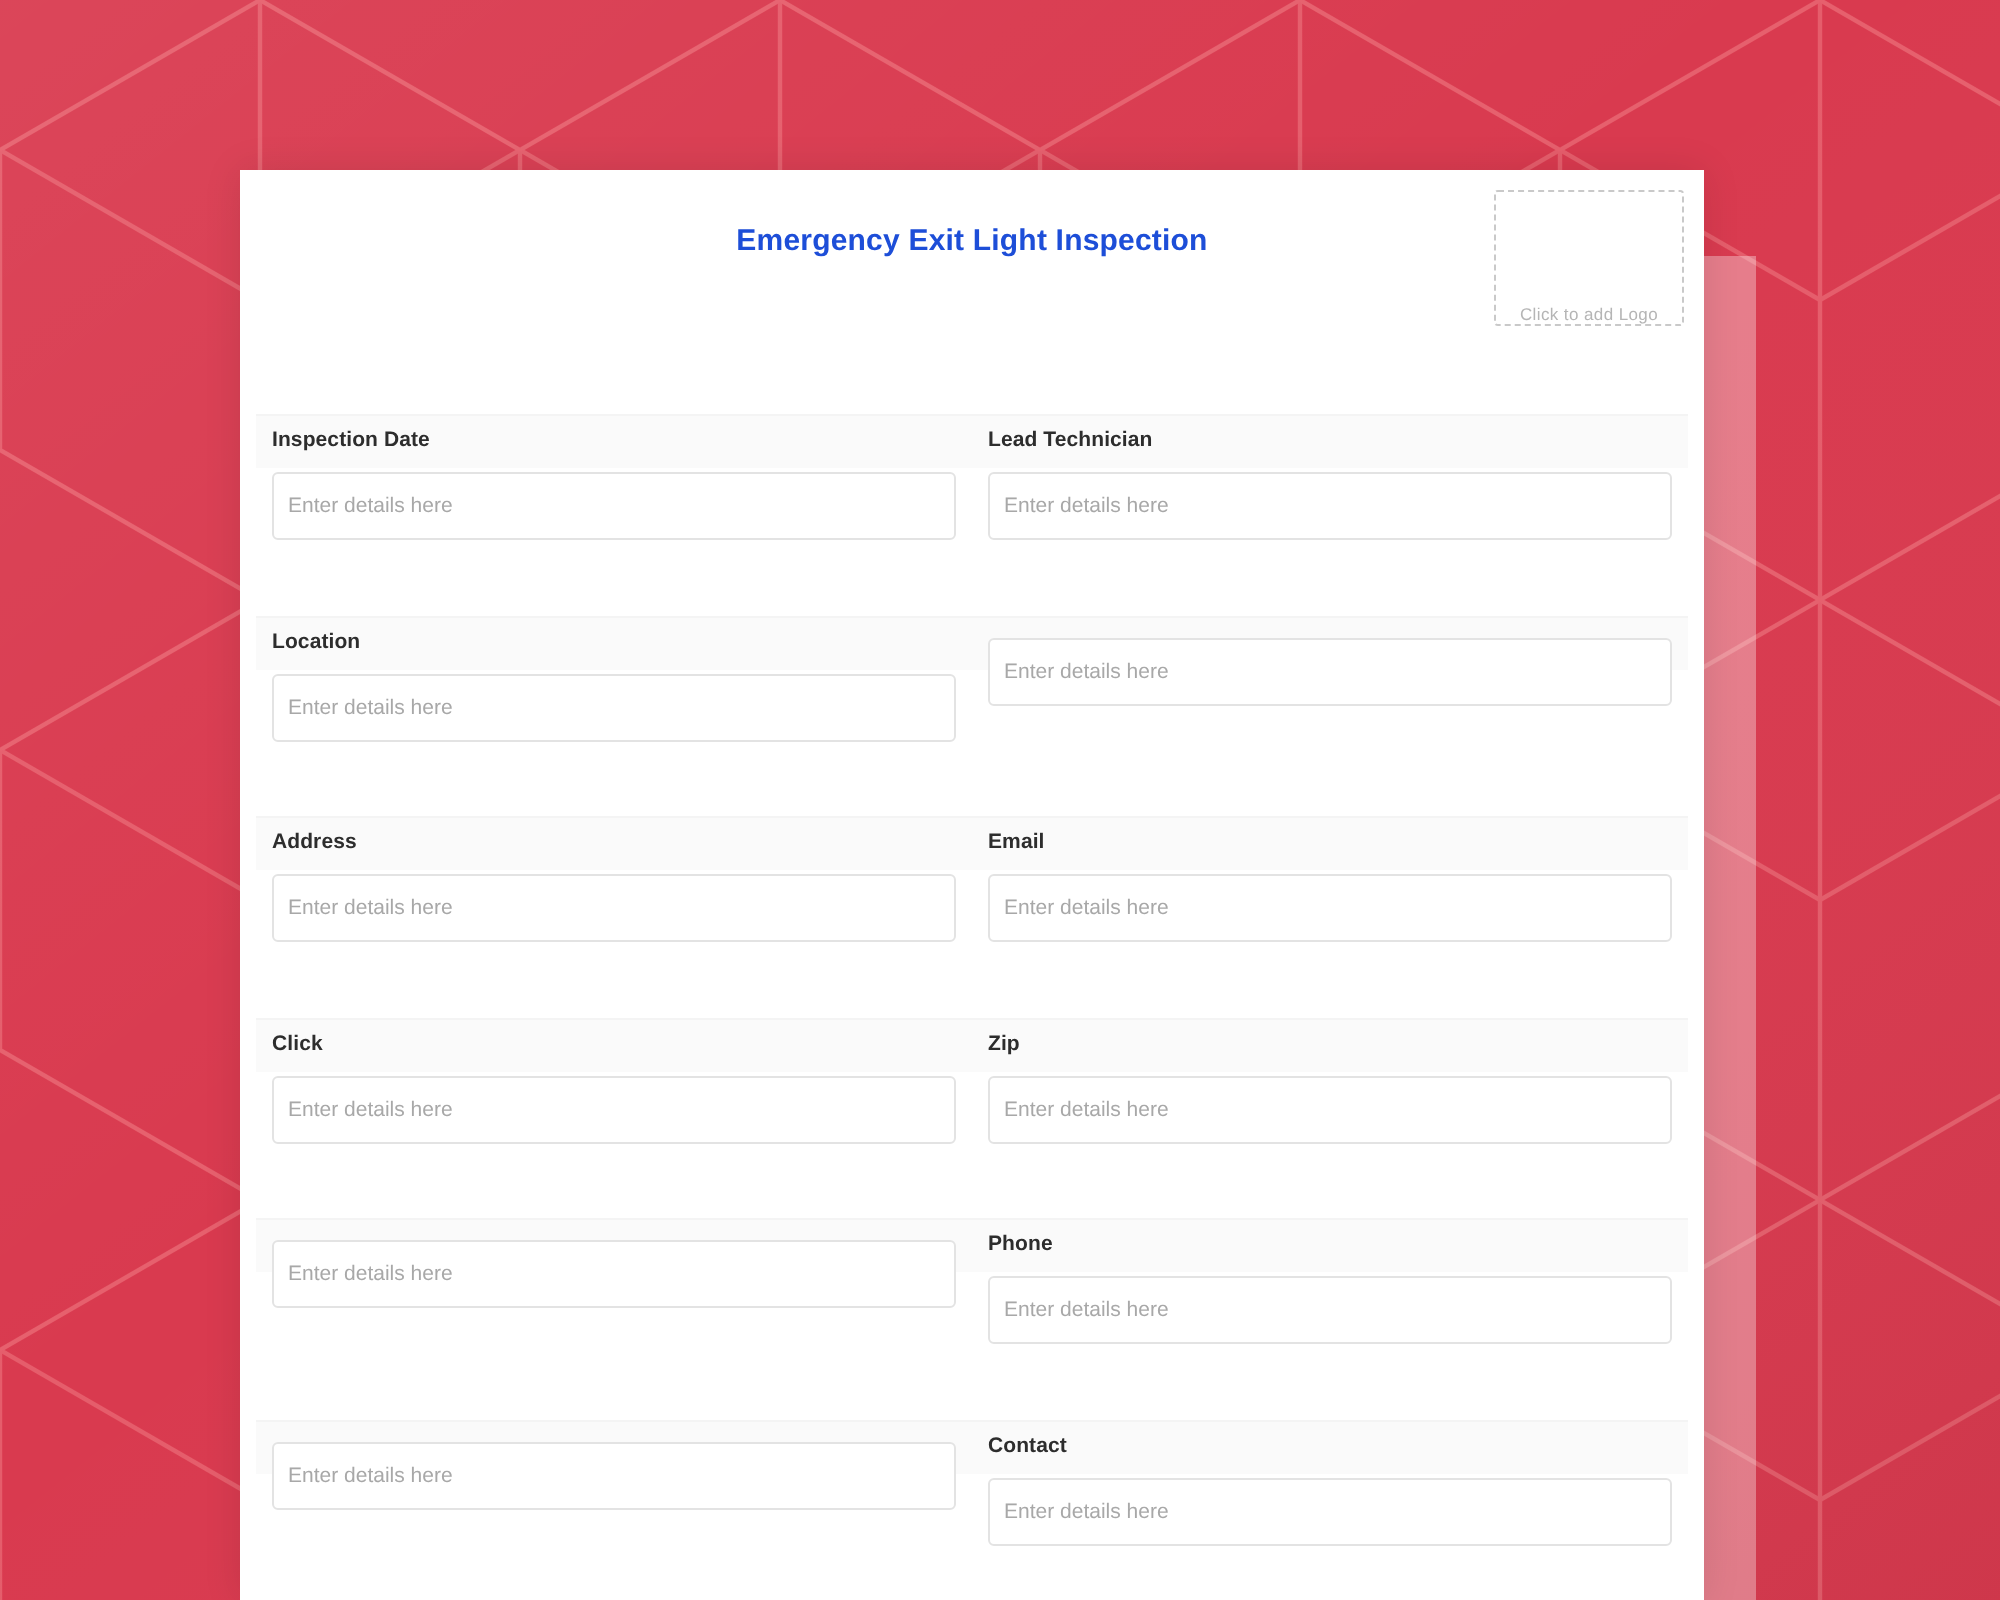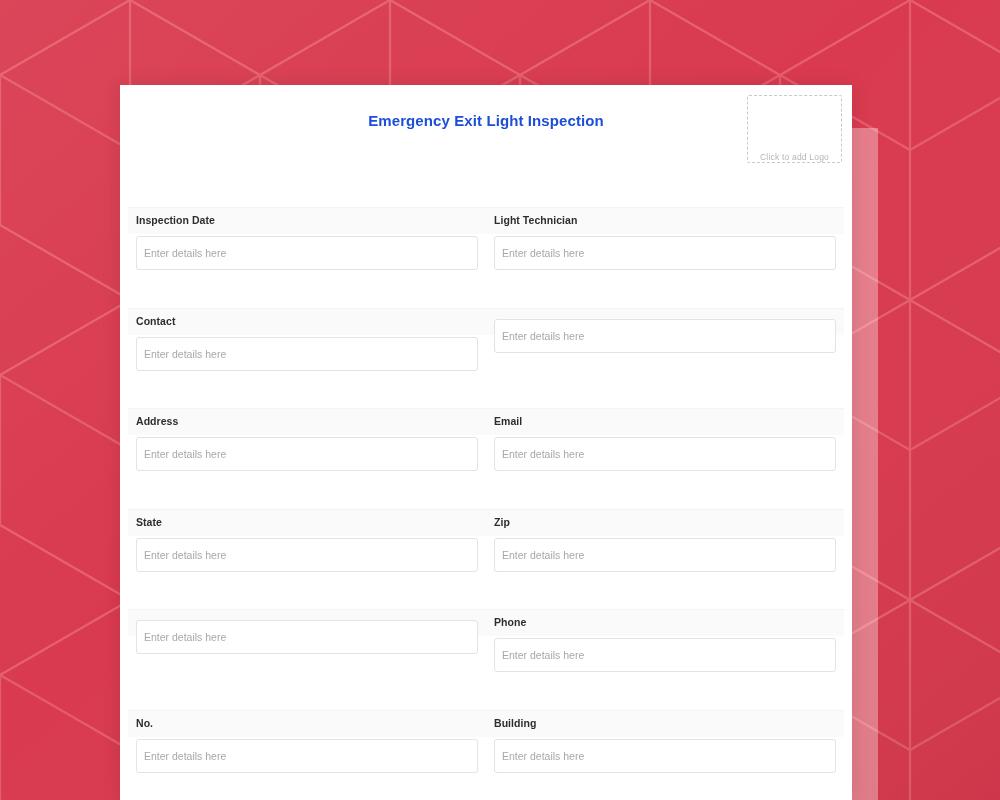--- a/index.html
+++ b/index.html
@@ -194,74 +194,73 @@
   </div>
 
   <div class="fields-wrap">
 
     <div class="field-row">
       <div class="field-cell">
         <label class="field-label">Inspection Date</label>
         <input class="field-input" type="text" placeholder="Enter details here" style="">
       </div>
       <div class="field-cell">
-        <label class="field-label">Light Technician</label>
-        <input class="field-input" type="text" placeholder="Enter details here" style="">
-      </div>
-    </div>
-
-    <div class="field-row">
+        <label class="field-label">Lead Technician</label>
+        <input class="field-input" type="text" placeholder="Enter details here" style="">
+      </div>
+    </div>
+
+    <div class="field-row">
+      <div class="field-cell">
+        <label class="field-label">Location</label>
+        <input class="field-input" type="text" placeholder="Enter details here" style="">
+      </div>
+      <div class="field-cell">
+        <input class="field-input" type="text" placeholder="Enter details here" style="">
+      </div>
+    </div>
+
+    <div class="field-row">
+      <div class="field-cell">
+        <label class="field-label">Address</label>
+        <input class="field-input" type="text" placeholder="Enter details here" style="">
+      </div>
+      <div class="field-cell">
+        <label class="field-label">Email</label>
+        <input class="field-input" type="text" placeholder="Enter details here" style="">
+      </div>
+    </div>
+
+    <div class="field-row">
+      <div class="field-cell">
+        <label class="field-label">Click</label>
+        <input class="field-input" type="text" placeholder="Enter details here" style="">
+      </div>
+      <div class="field-cell">
+        <label class="field-label">Zip</label>
+        <input class="field-input" type="text" placeholder="Enter details here" style="">
+      </div>
+    </div>
+
+    <div class="field-row">
+      <div class="field-cell">
+        <input class="field-input" type="text" placeholder="Enter details here" style="">
+      </div>
+      <div class="field-cell">
+        <label class="field-label">Phone</label>
+        <input class="field-input" type="text" placeholder="Enter details here" style="">
+      </div>
+    </div>
+
+    <div class="field-row">
+      <div class="field-cell">
+        <input class="field-input" type="text" placeholder="Enter details here" style="">
+      </div>
       <div class="field-cell">
         <label class="field-label">Contact</label>
-        <input class="field-input" type="text" placeholder="Enter details here" style="">
-      </div>
-      <div class="field-cell">
-        <input class="field-input" type="text" placeholder="Enter details here" style="">
-      </div>
-    </div>
-
-    <div class="field-row">
-      <div class="field-cell">
-        <label class="field-label">Address</label>
-        <input class="field-input" type="text" placeholder="Enter details here" style="">
-      </div>
-      <div class="field-cell">
-        <label class="field-label">Email</label>
-        <input class="field-input" type="text" placeholder="Enter details here" style="">
-      </div>
-    </div>
-
-    <div class="field-row">
-      <div class="field-cell">
-        <label class="field-label">State</label>
-        <input class="field-input" type="text" placeholder="Enter details here" style="">
-      </div>
-      <div class="field-cell">
-        <label class="field-label">Zip</label>
-        <input class="field-input" type="text" placeholder="Enter details here" style="">
-      </div>
-    </div>
-
-    <div class="field-row">
-      <div class="field-cell">
-        <input class="field-input" type="text" placeholder="Enter details here" style="">
-      </div>
-      <div class="field-cell">
-        <label class="field-label">Phone</label>
-        <input class="field-input" type="text" placeholder="Enter details here" style="">
-      </div>
-    </div>
-
-    <div class="field-row">
-      <div class="field-cell">
-        <label class="field-label">No.</label>
-        <input class="field-input" type="text" placeholder="Enter details here" style="">
-      </div>
-      <div class="field-cell">
-        <label class="field-label">Building</label>
         <input class="field-input" type="text" placeholder="Enter details here" style="">
       </div>
     </div>
 
   </div>
 
   <div class="card-body-filler"></div>
 </div>
 
 </body></html>

